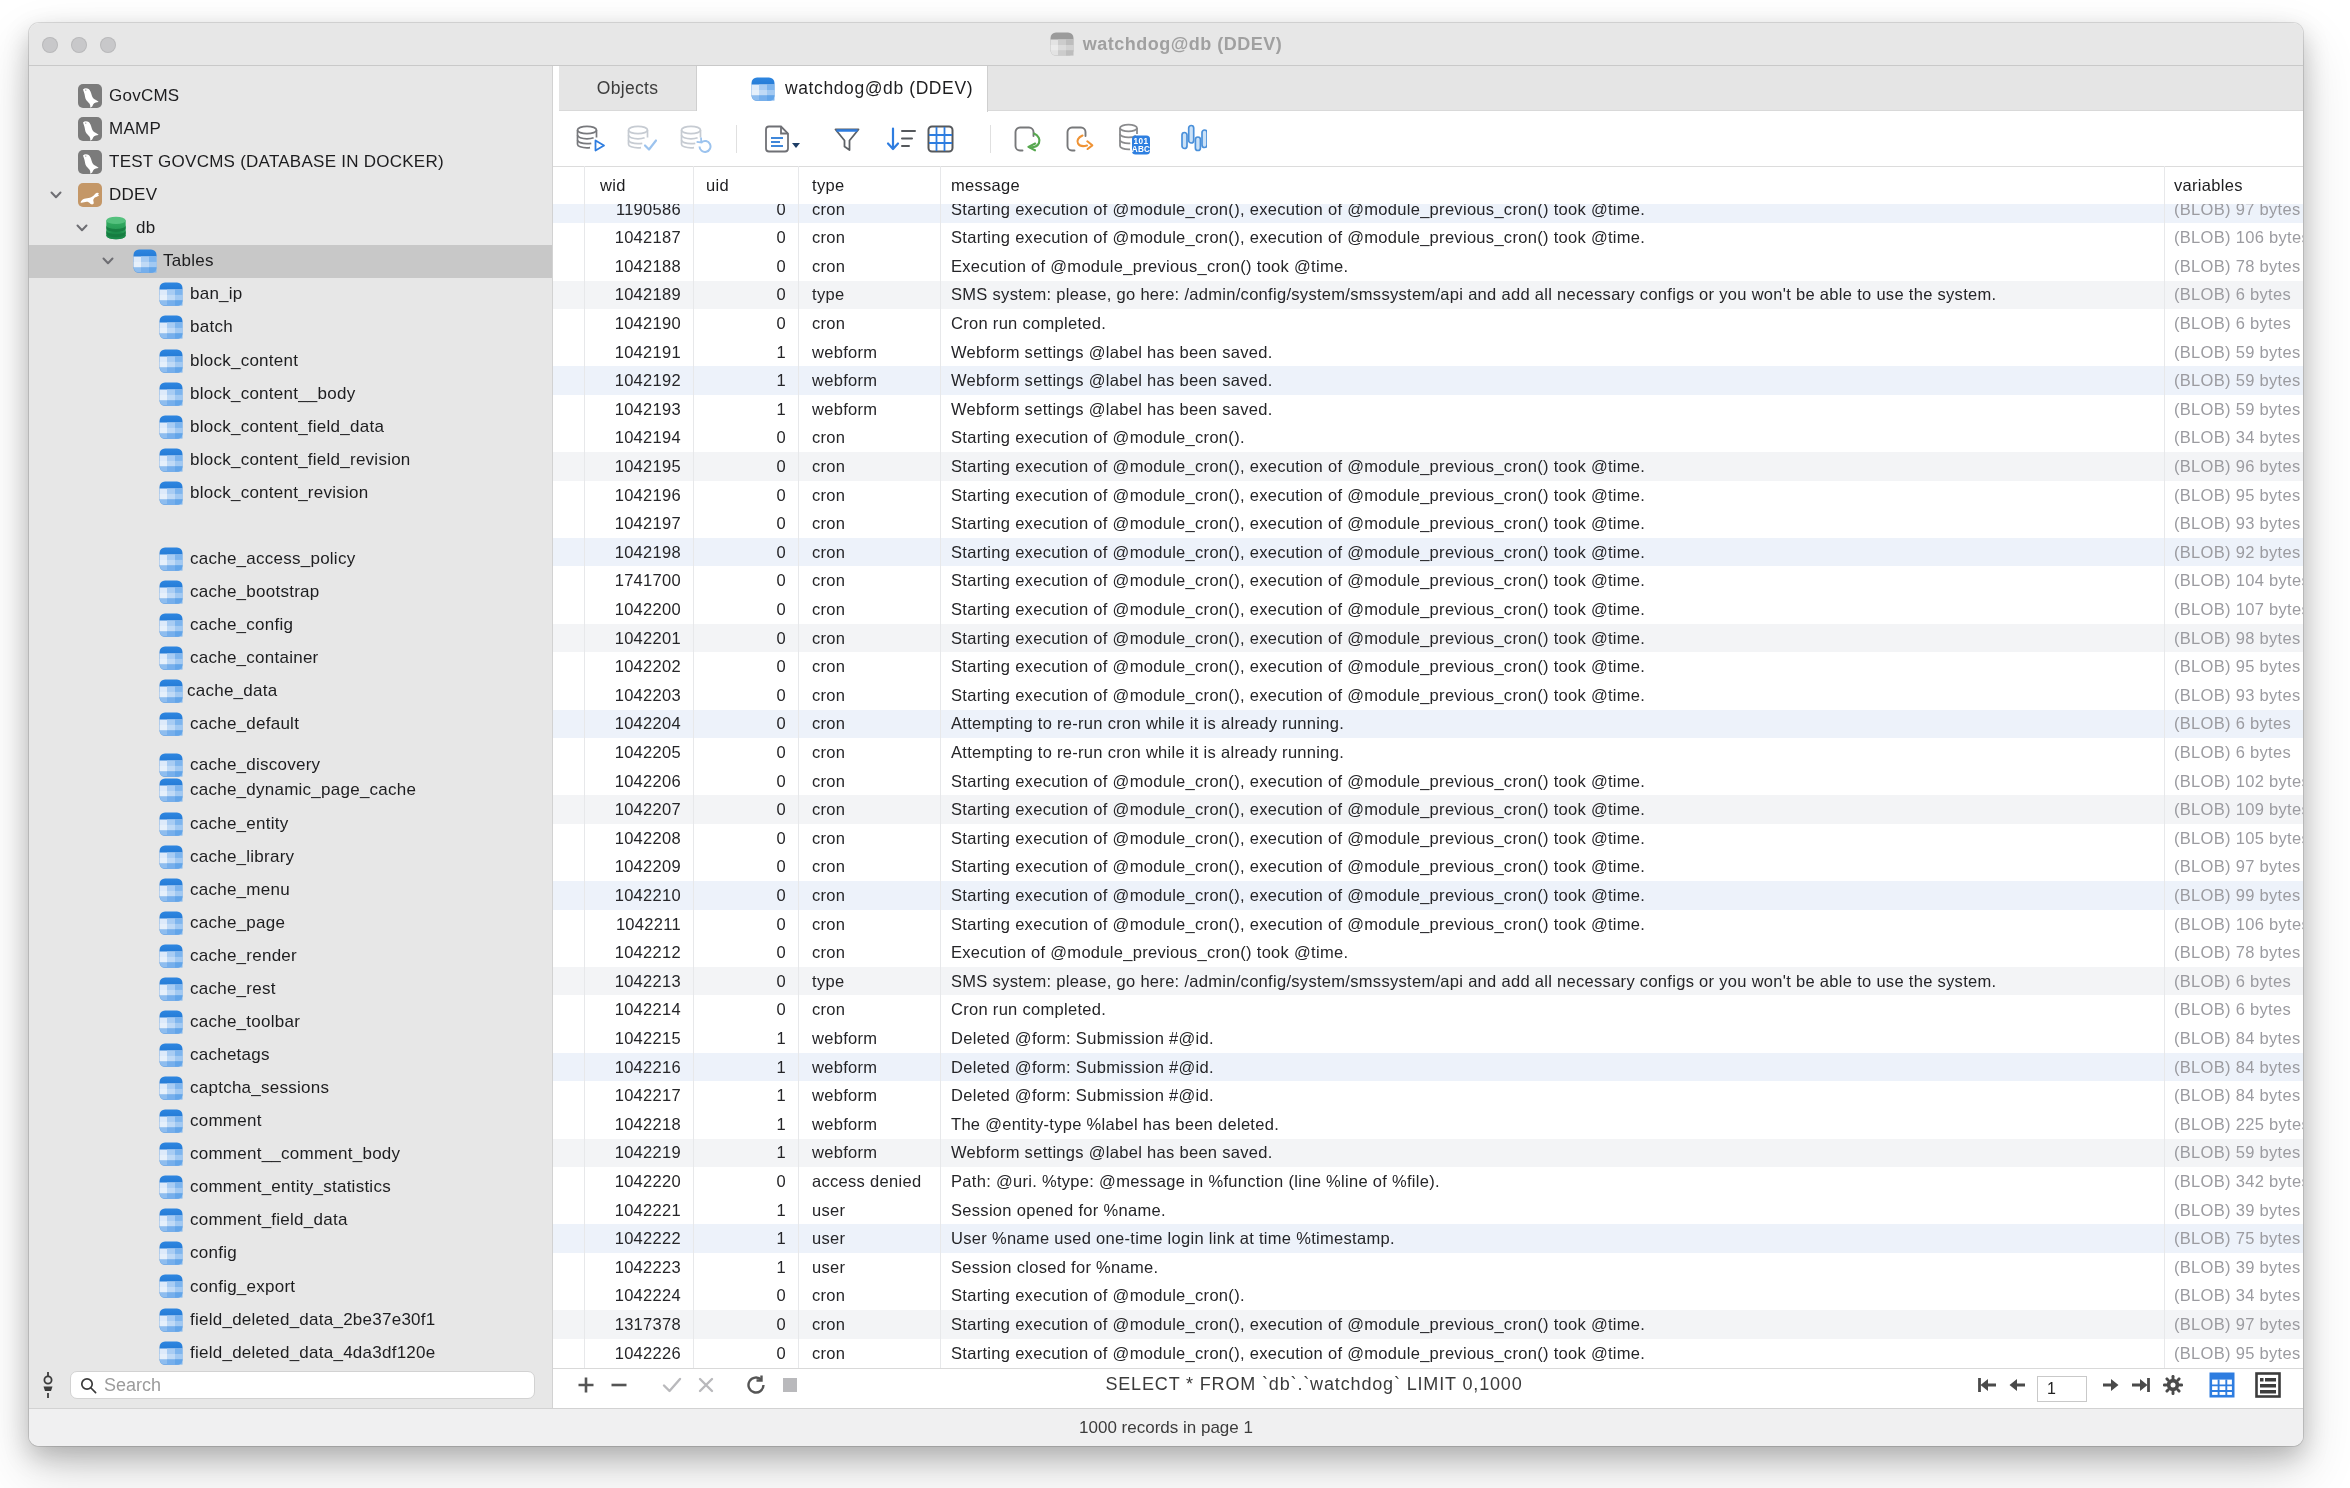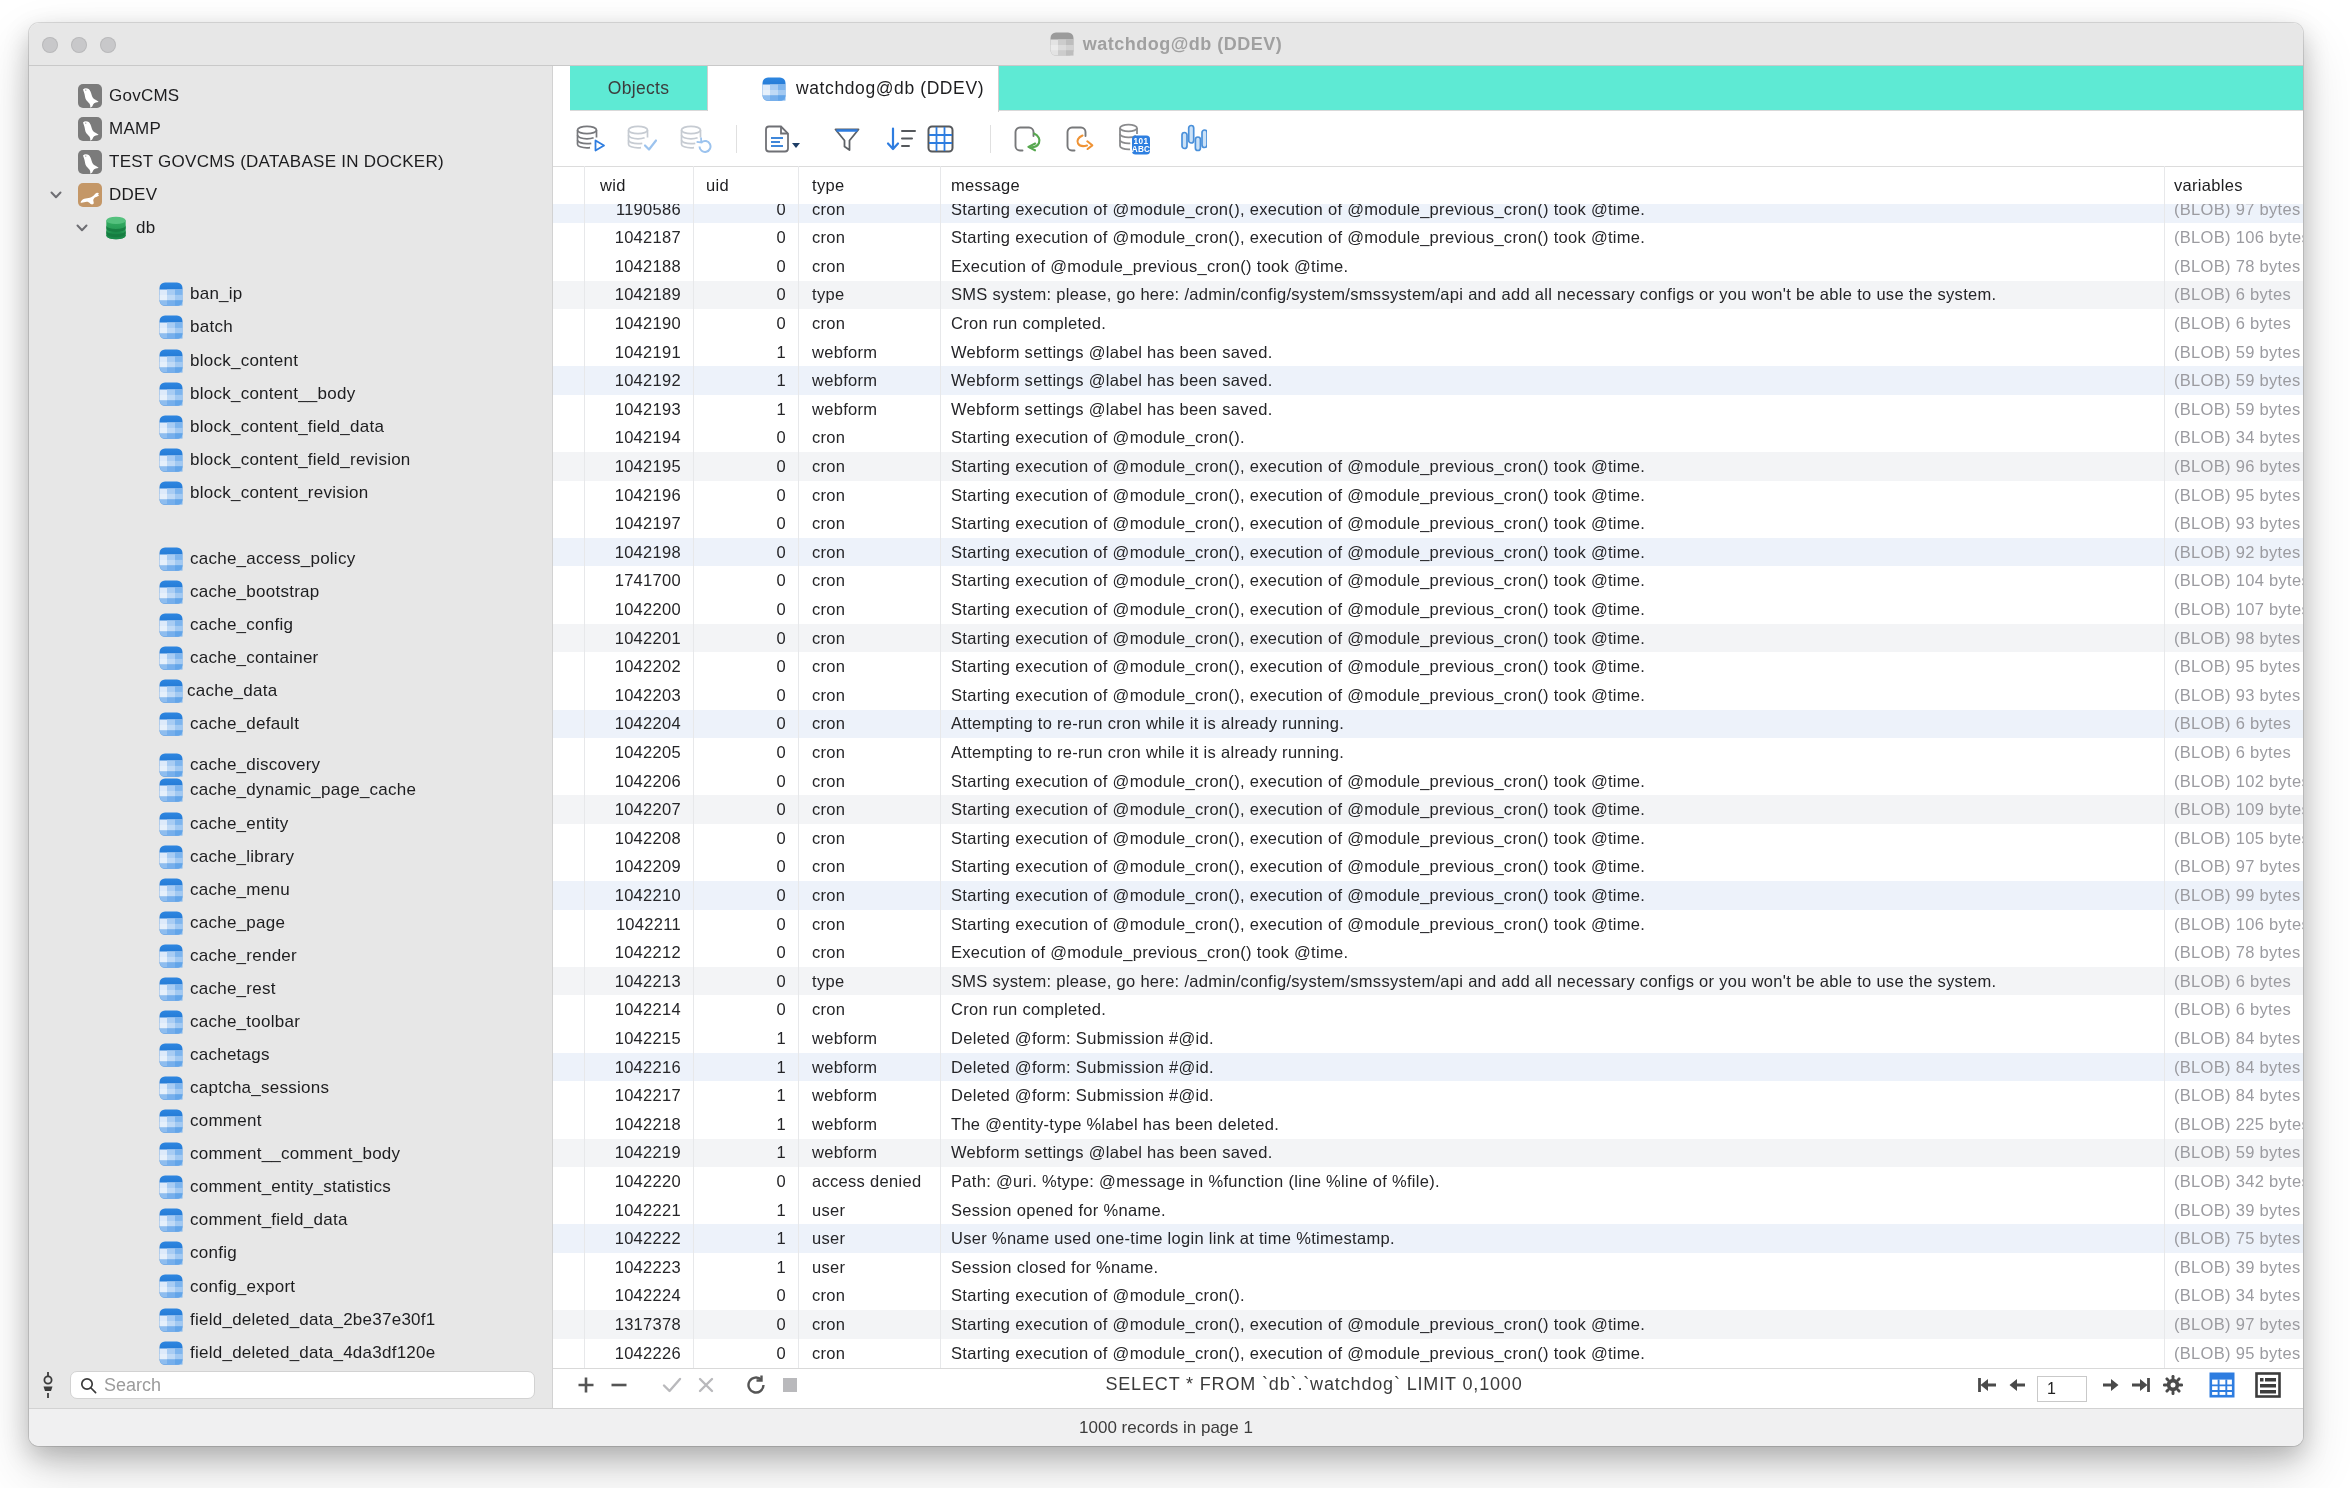--- a/index.html
+++ b/index.html
@@ -16,21 +16,21 @@
  justify-content:center;gap:9px;font-size:18px;letter-spacing:0.5px;font-weight:bold;color:#a0a0a0}
 #sidebar{position:absolute;left:0;top:43px;width:524px;height:1342px;
  background:#e7e7e7;border-right:1px solid #d2d2d2}
 .trow{position:absolute;left:0;width:100%;height:33.07px;display:flex;align-items:center;
  font-size:17px;letter-spacing:0.25px;color:#1d1d1f;white-space:nowrap}
 .trow.sel{background:#c8c8c8}
 .tico{position:absolute;width:24px;height:24px}
 .tchev{position:absolute;width:12px;height:12px}
 .ttext{position:absolute}
 #main{position:absolute;left:524px;top:43px;width:1750px;height:1342px;background:#fff}
-#tabbar{position:absolute;left:17px;top:0;width:100%;height:44.5px;background:#5eead4;
+#tabbar{position:absolute;left:6px;top:0;width:100%;height:44.5px;background:#e5e5e5;
  border-bottom:1px solid #d9d9d9}
 .tab-obj{position:absolute;left:0;top:0;width:138px;height:44.5px;border-right:1px solid #cfcfcf;
  display:flex;align-items:center;justify-content:center;font-size:17.5px;letter-spacing:0.3px;color:#3c3c3c}
 .tab-act{position:absolute;left:138px;top:0;width:291px;height:45.5px;background:#fff;
  border-right:1px solid #cfcfcf;display:flex;align-items:center;font-size:17.5px;letter-spacing:0.6px;color:#1d1d1f}
 #toolbar{position:absolute;left:0;top:45.5px;width:100%;height:54.5px;background:#fff}
 .tbi{position:absolute;top:0;height:100%;display:flex;align-items:center;justify-content:center}
 .tsep{position:absolute;top:13px;width:1px;height:28px;background:#e0e0e0}
 #header{position:absolute;left:0;top:100px;width:100%;height:38px;background:#fff;
  border-top:1px solid #dcdcdc;font-size:16.5px;letter-spacing:0.3px;color:#1d1d1f}
@@ -149,20 +149,29 @@
 </div>
 <div class="trow" style="top:145.75px">
 <svg class="tchev" style="left:47px;top:10.5px" width="12" height="12">
           <use href="#i-chev"></use>
         </svg>
 <svg class="tico" style="left:75px;top:4.5px" width="24" height="26">
           <use href="#i-db"></use>
         </svg>
 <span class="ttext" style="left:107px">db</span>
 </div>
+<div class="trow sel" style="top:178.82px">
+<svg class="tchev" style="left:73px;top:10.5px" width="12" height="12">
+          <use href="#i-chev"></use>
+        </svg>
+<svg class="tico" style="left:104px;top:4.5px" width="24" height="24">
+          <use href="#i-table"></use>
+        </svg>
+<span class="ttext" style="left:134px">Tables</span>
+</div>
 <div class="trow" style="top:211.89px">
 <svg class="tico" style="left:130px;top:4.5px" width="24" height="24">
           <use href="#i-table"></use>
         </svg>
 <span class="ttext" style="left:161px">ban_ip</span>
 </div>
 <div class="trow" style="top:244.96px">
 <svg class="tico" style="left:130px;top:4.5px" width="24" height="24">
           <use href="#i-table"></use>
         </svg>

